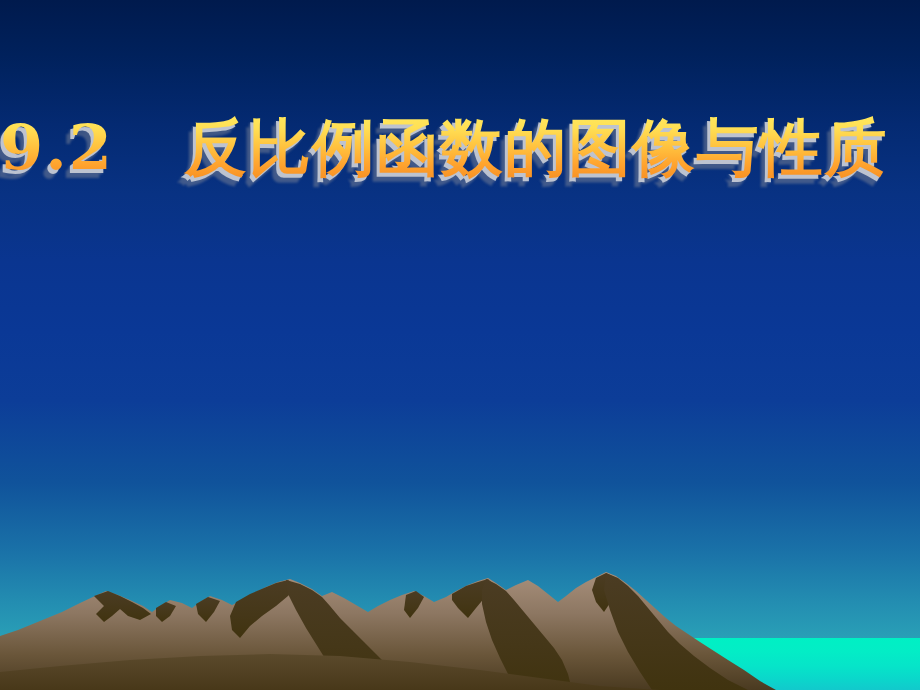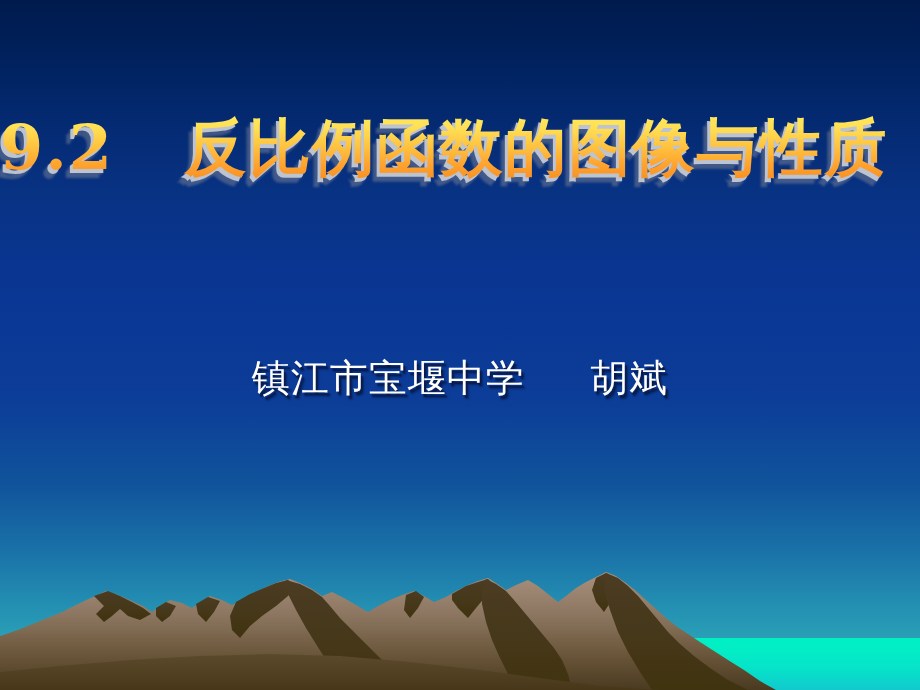--- a/index.html
+++ b/index.html
@@ -194,17 +194,14 @@
 
     <path d="
       M0,122 L60,116 L130,110 L200,106 L270,104 L340,106 L410,112
       L480,120 L540,128 L600,136 L660,140 L0,140 Z" fill="url(#gBase)"></path>
   </svg>
 
   <div id="title-block">
     <span id="title-text">9.2   反比例函数的图像与性质</span>
   </div>
 
-  <div id="subtitle-block">
-    <span id="subtitle-text">镇江市宝堰中学     胡斌</span>
-  </div>
 
 </div>
 
 </body></html>

